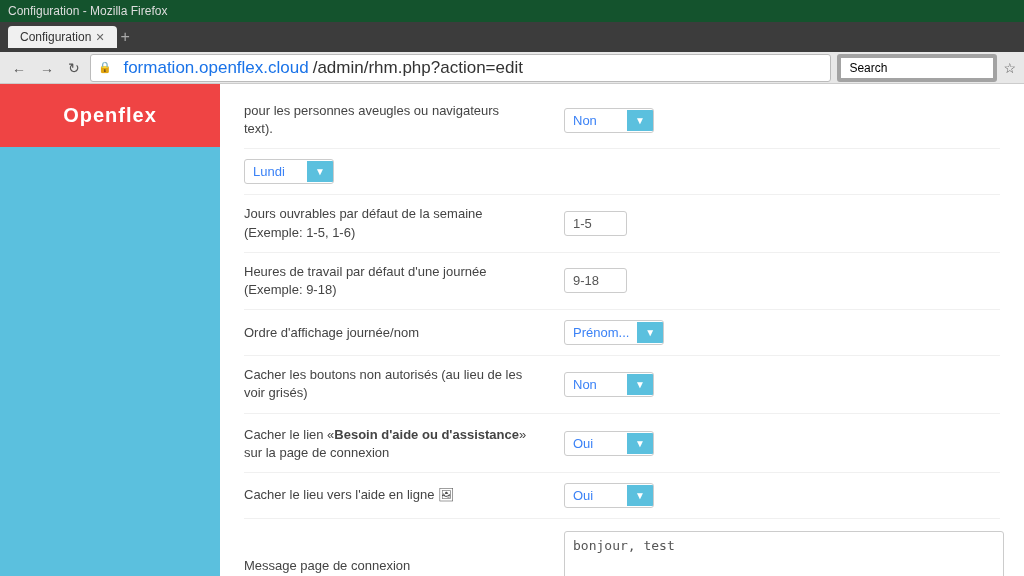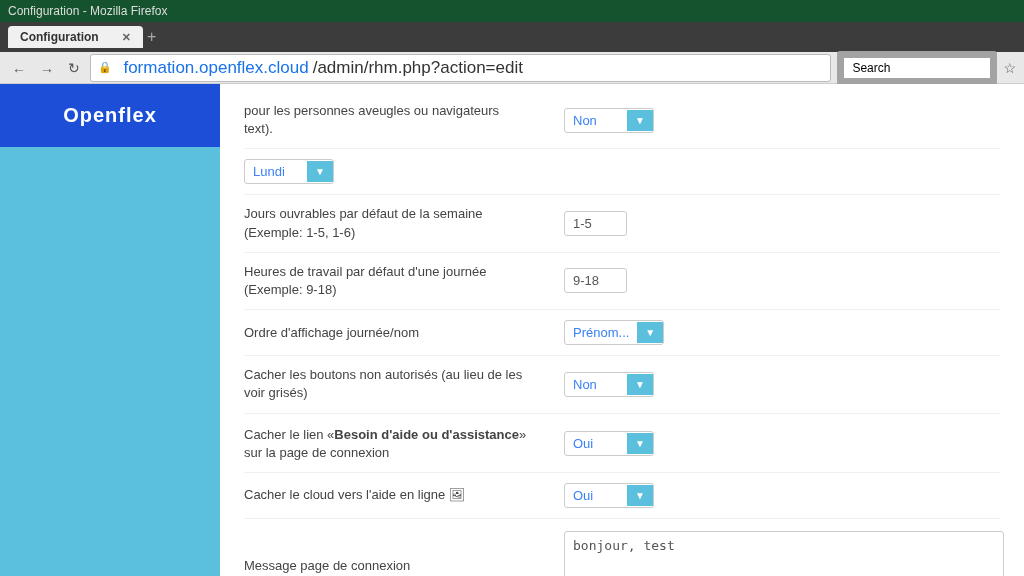--- a/index.html
+++ b/index.html
@@ -24,22 +24,21 @@
       height: 30px;
     }
     .tab {
       background: #f0f0f0;
       color: #333;
       padding: 4px 12px;
       font-size: 12px;
       border-radius: 4px 4px 0 0;
       display: flex;
       align-items: center;
-      gap: 23px;
-      font-weight: bold;
+      gap: 4px;
     }
     .tab .close-tab { cursor: pointer; color: #666; font-size: 11px; }
     .tab-new { color: #aaa; font-size: 16px; margin-left: 4px; cursor: pointer; }
     .address-bar {
       background: #e8e8e8;
       border-bottom: 1px solid #ccc;
       display: flex;
       align-items: center;
       padding: 4px 8px;
       gap: 6px;
@@ -54,21 +53,21 @@
       padding: 3px 8px;
       font-size: 12px;
       display: flex;
       align-items: center;
       gap: 4px;
     }
     .url-text { color: #333; font-size: 17px; }
     .url-highlight { color: #1a73e8; }
     .search-box {
       background: white;
-      border: 7px solid #a3a3a3;
+      border: 4px solid #a3a3a3;
       border-radius: 3px;
       padding: 3px 8px;
       font-size: 12px;
       width: 160px;
     }
     .star-btn { background: none; border: none; cursor: pointer; color: #555; font-size: 14px; }
 
     
     .app-container {
       display: flex;
@@ -77,21 +76,21 @@
     }
 
     
     .sidebar {
       width: 220px;
       background: #5bc0de;
       min-height: 100%;
       flex-shrink: 0;
     }
     .sidebar-brand {
-      background: #1d4ed8;
+      background: #ef4444;
       color: white;
       text-align: center;
       padding: 20px 0;
       font-size: 20px;
       font-weight: bold;
       letter-spacing: 1px;
     }
 
     
     .content-area {
@@ -288,21 +287,21 @@
         <div class="form-control-wrap">
           <div class="select-wrap">
             <span class="select-text">Oui</span>
             <button class="select-btn"></button>
           </div>
         </div>
       </div>
 
       <div class="form-row">
         <div class="form-label">
-          <span>Cacher le cloud vers l'aide en ligne 🖼</span>
+          <span>Cacher le lieu vers l'aide en ligne 🖼</span>
         </div>
         <div class="form-control-wrap">
           <div class="select-wrap">
             <span class="select-text">Oui</span>
             <button class="select-btn"></button>
           </div>
         </div>
       </div>
 
       <div class="form-row multiline">

